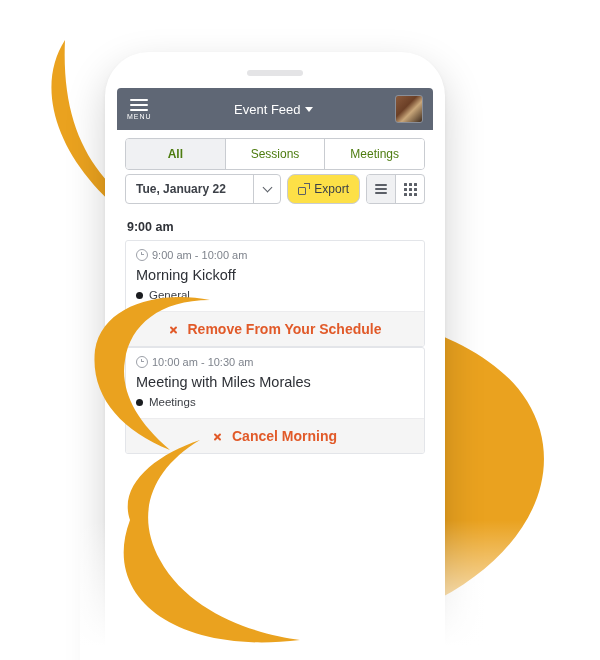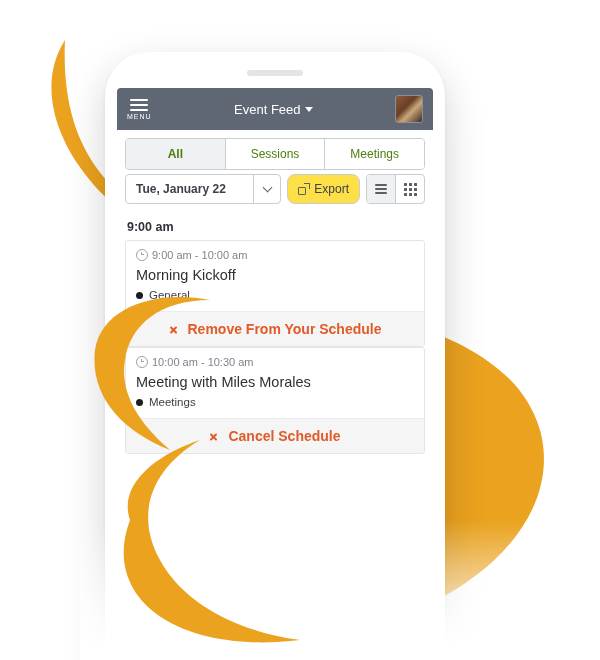--- a/index.html
+++ b/index.html
@@ -434,21 +434,21 @@
             <span>10:00 am - 10:30 am</span>
           </div>
           <div class="card-title">Meeting with Miles Morales</div>
           <div class="card-tag">
             <span class="dot"></span>
             <span>Meetings</span>
           </div>
         </div>
         <div class="card-action">
           <span class="x-ico"></span>
-          <span>Cancel Schedule</span>
+          <span>Cancel Morning</span>
         </div>
       </div>
 
     </div>
 
   </div>
 </div>
 
 <svg class="swoosh-front" width="600" height="660" viewBox="0 0 600 660">
   <path d="M 130 520

